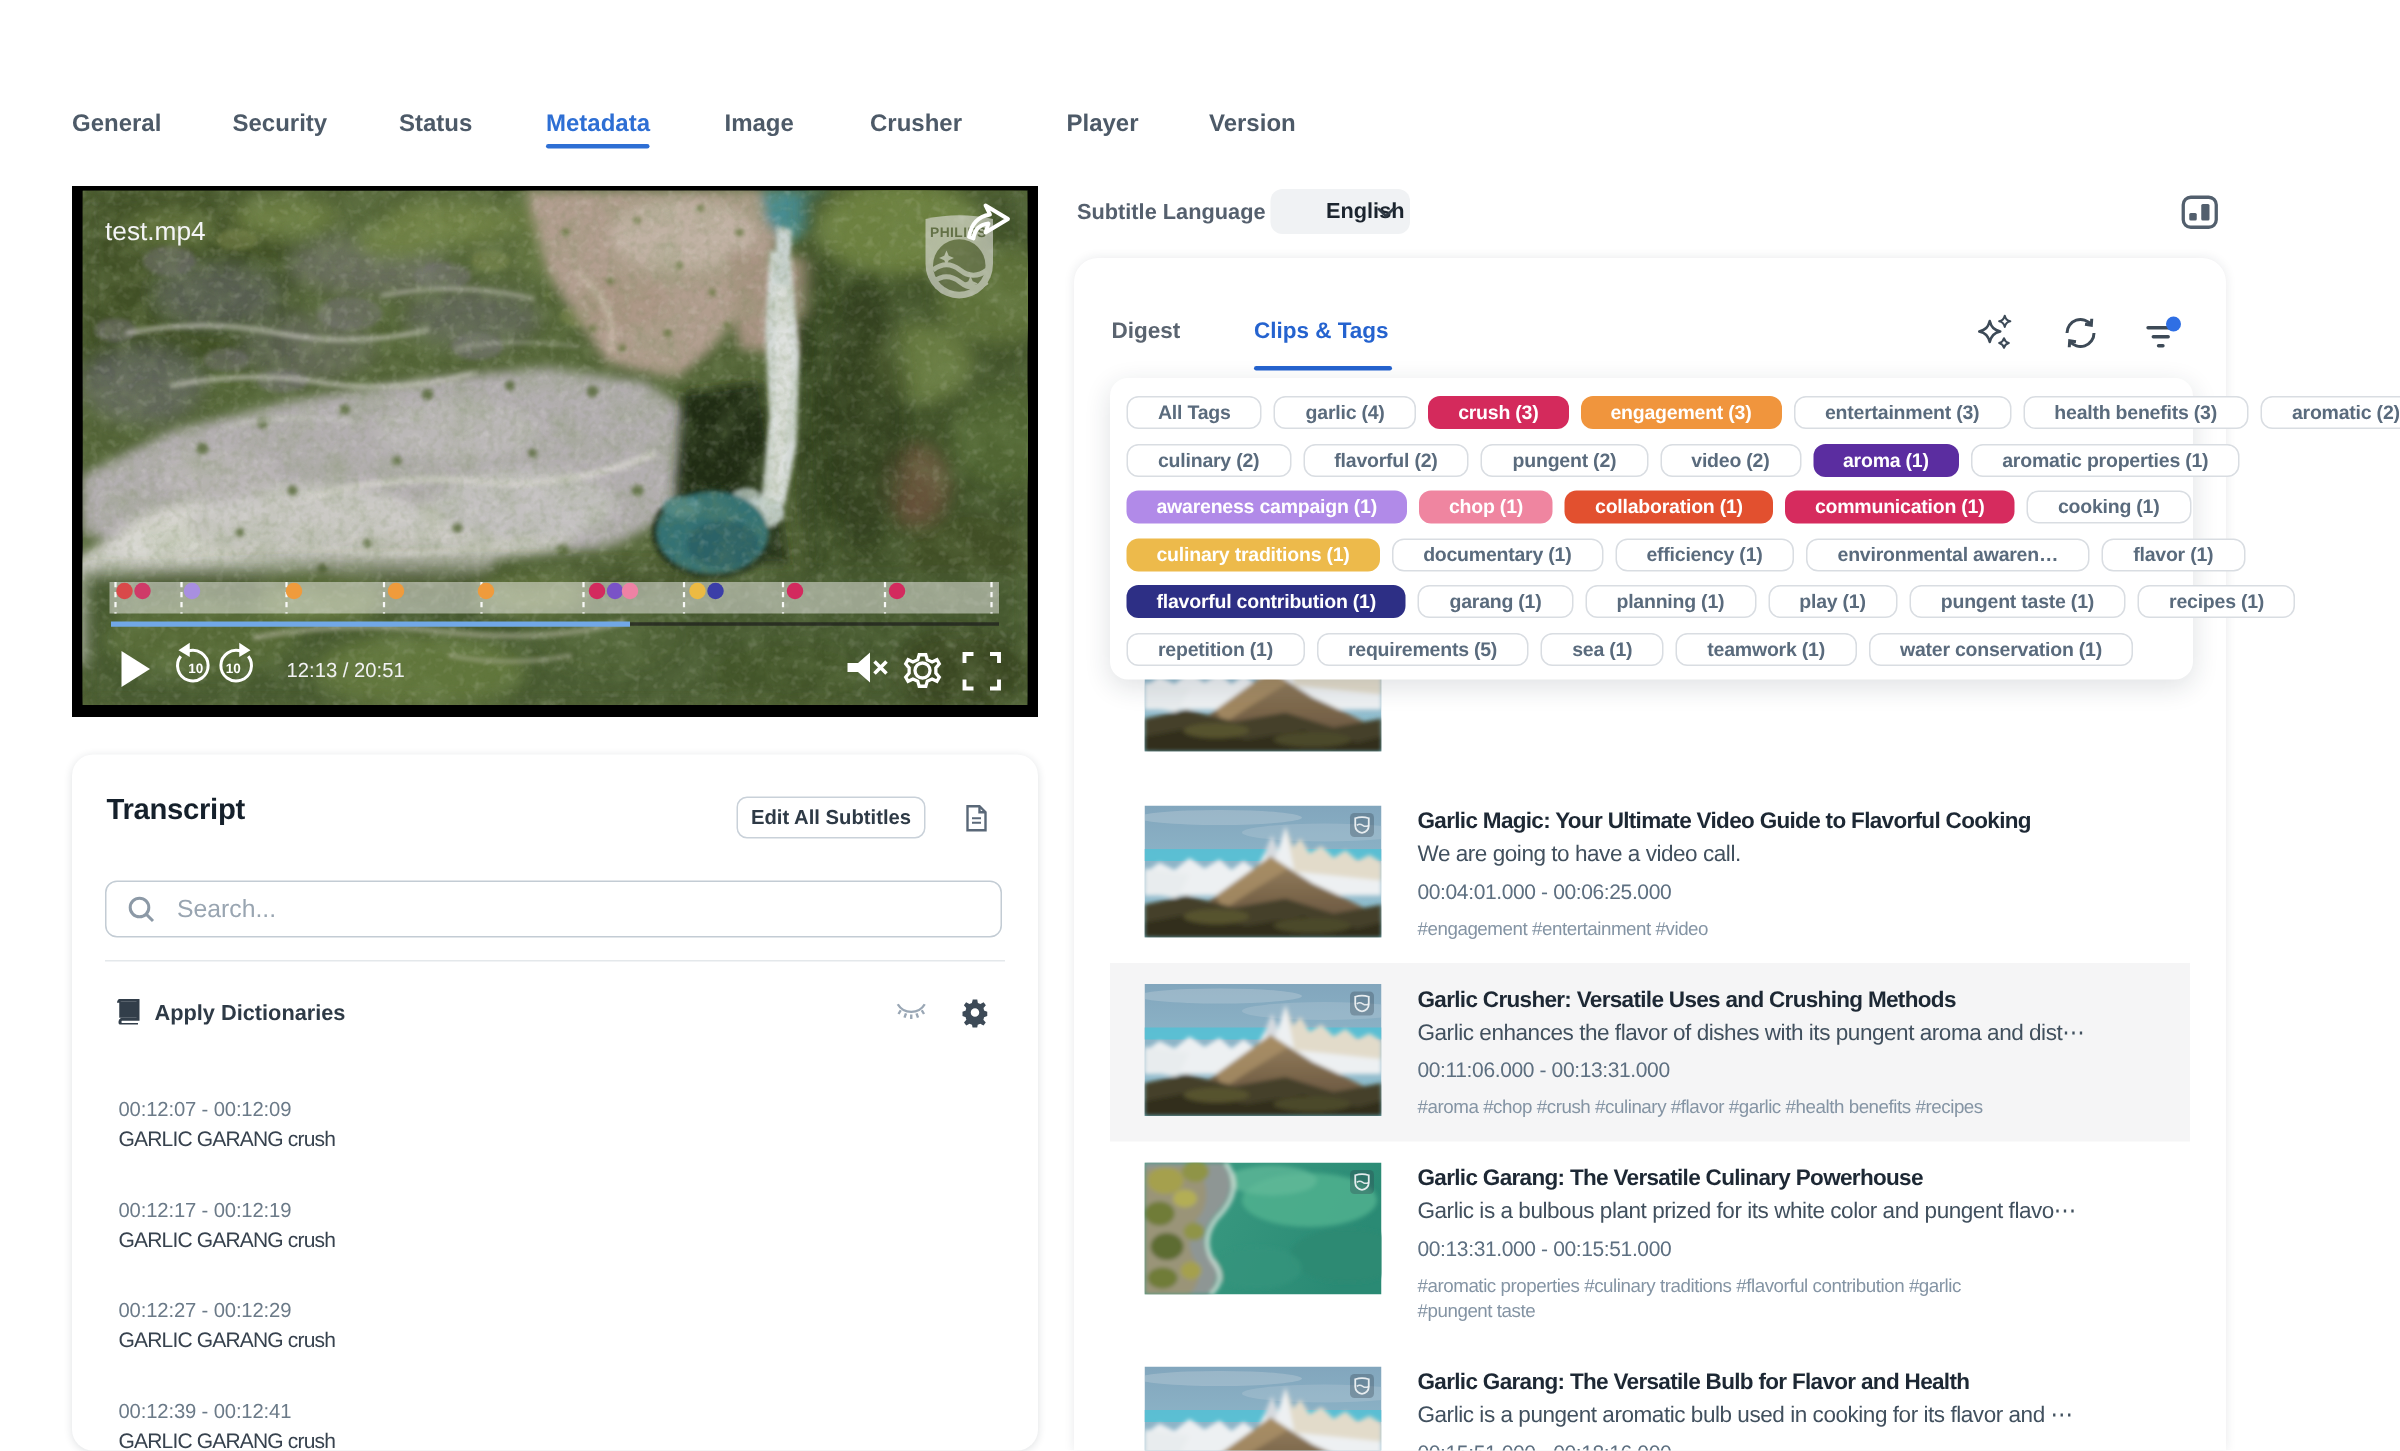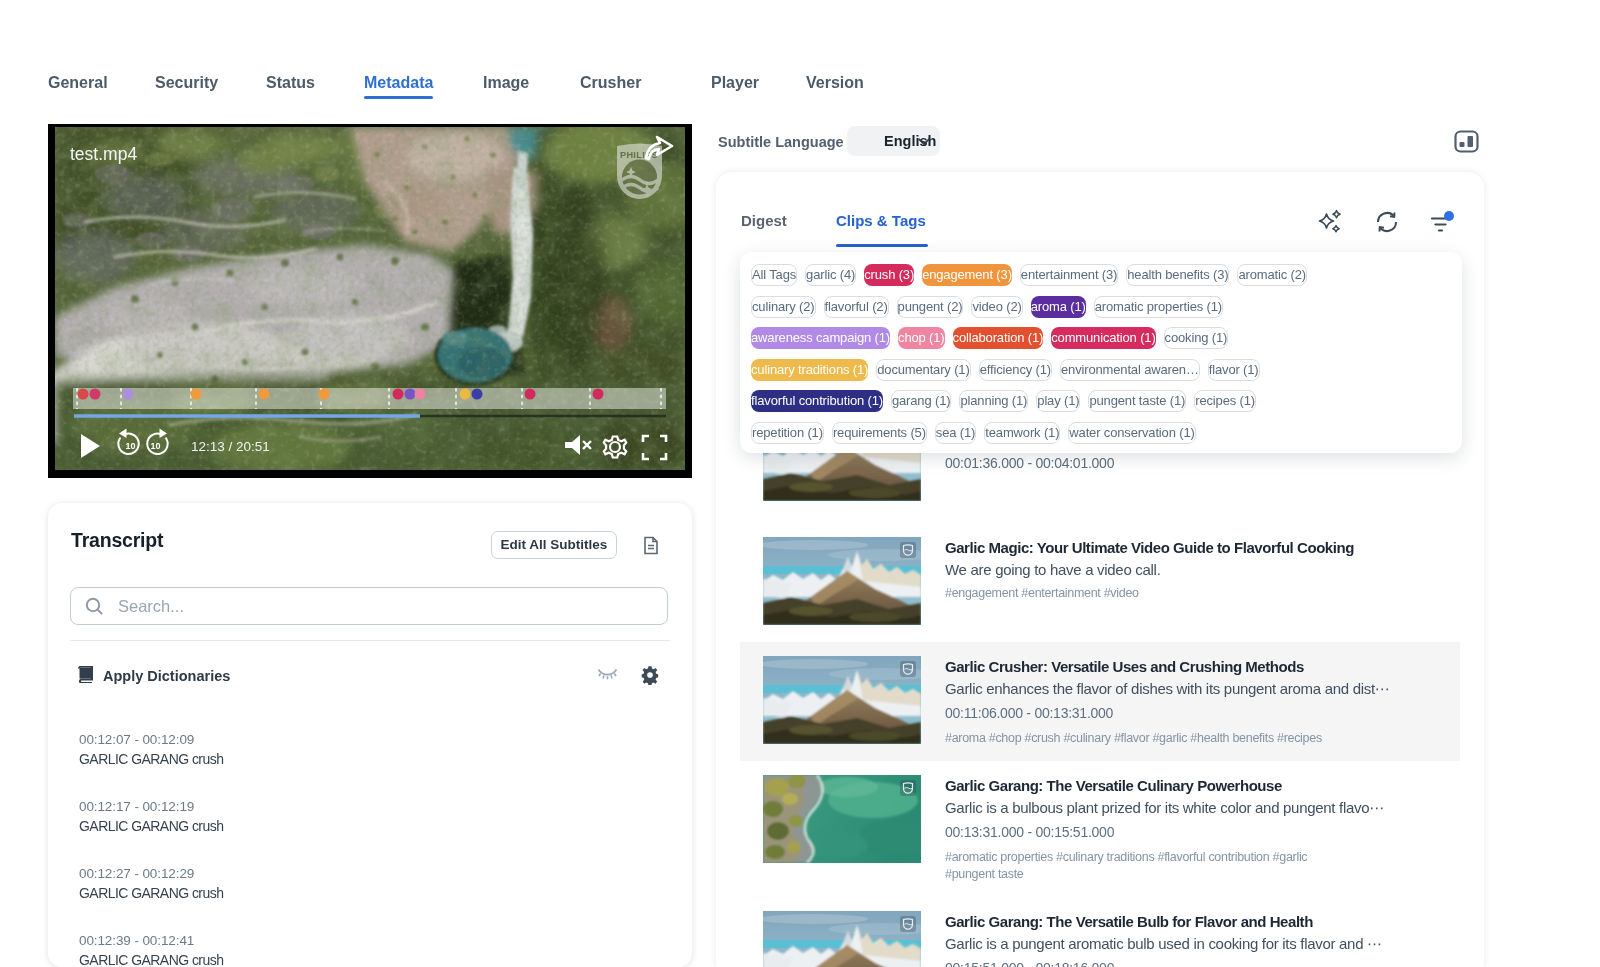--- a/index.html
+++ b/index.html
@@ -45,21 +45,21 @@
 .clip .txt { position:absolute; left:205px; top:14px; width:512px; }
 .clip .ti { font-size:15px; font-weight:700; color:#1d2834; line-height:22px; letter-spacing:-0.45px; white-space:nowrap; }
 .clip .de { font-size:15px; color:#41505e; line-height:22px; letter-spacing:-0.3px; white-space:nowrap; }
 .clip .tm { font-size:14px; color:#5d6f80; line-height:26px; letter-spacing:-0.25px; }
 .clip .hs { font-size:12.5px; color:#8494a4; line-height:17px; padding-top:4px; letter-spacing:-0.3px; }
 .clip.sel { background:#f5f5f6; }
 
 
 #tagpanel { left:740px; top:252px; width:722px; height:201px; background:#fff; border-radius:12px; box-shadow:0 5px 18px rgba(25,39,58,0.14); padding:12px 11px; display:flex; flex-direction:column; gap:9.5px; z-index:5; }
 .trow { display:flex; gap:8px; }
-.chip { height:22px; line-height:20px; padding:0 0; border:1px solid #d9dde2; border-radius:8px; background:#fff; font-size:13px; font-weight:400; color:#5a6b7d; white-space:nowrap; letter-spacing:-0.15px; }
+.chip { height:22px; line-height:20px; padding:0 20px; border:1px solid #d9dde2; border-radius:8px; background:#fff; font-size:13px; font-weight:700; color:#5a6b7d; white-space:nowrap; letter-spacing:-0.15px; }
 .chip.c { border:none; color:#fff; line-height:22px; }
 </style>
 </head>
 <body>
 
 <span class="tab" style="left:48px;">General</span>
 <span class="tab" style="left:155px;">Security</span>
 <span class="tab" style="left:266px;">Status</span>
 <span class="tab active" style="left:364px;">Metadata</span>
 <span class="tab" style="left:483px;">Image</span>
@@ -441,30 +441,30 @@
 </svg>
 
 <div id="cliplist">
   <div class="clip" style="top:392px; height:131px;">
     <svg class="thumb" width="158" height="88" style="top:21px;">
         <use href="#mthumb"></use>
       </svg>
     <div class="txt">
       <div class="ti">Garlic Journey: Water and Nature Documentary</div>
       <div class="de">An awareness campaign about water conservation.</div>
-      <div class="tm">00:01:36.000 - 00:04:01.000</div>
     </div>
   </div>
   <div class="clip" style="top:523px; height:119px;">
     <svg class="thumb" width="158" height="88">
         <use href="#mthumb"></use>
       </svg>
     <div class="txt">
       <div class="ti">Garlic Magic: Your Ultimate Video Guide to Flavorful Cooking</div>
       <div class="de">We are going to have a video call.</div>
+      <div class="tm">00:04:01.000 - 00:06:25.000</div>
       <div class="hs">#engagement #entertainment #video</div>
     </div>
   </div>
   <div class="clip sel" style="top:642px; height:119px;">
     <svg class="thumb" width="158" height="88">
         <use href="#mthumb"></use>
       </svg>
     <div class="txt">
       <div class="ti">Garlic Crusher: Versatile Uses and Crushing Methods</div>
       <div class="de">Garlic enhances the flavor of dishes with its pungent aroma and dist⋯</div>

